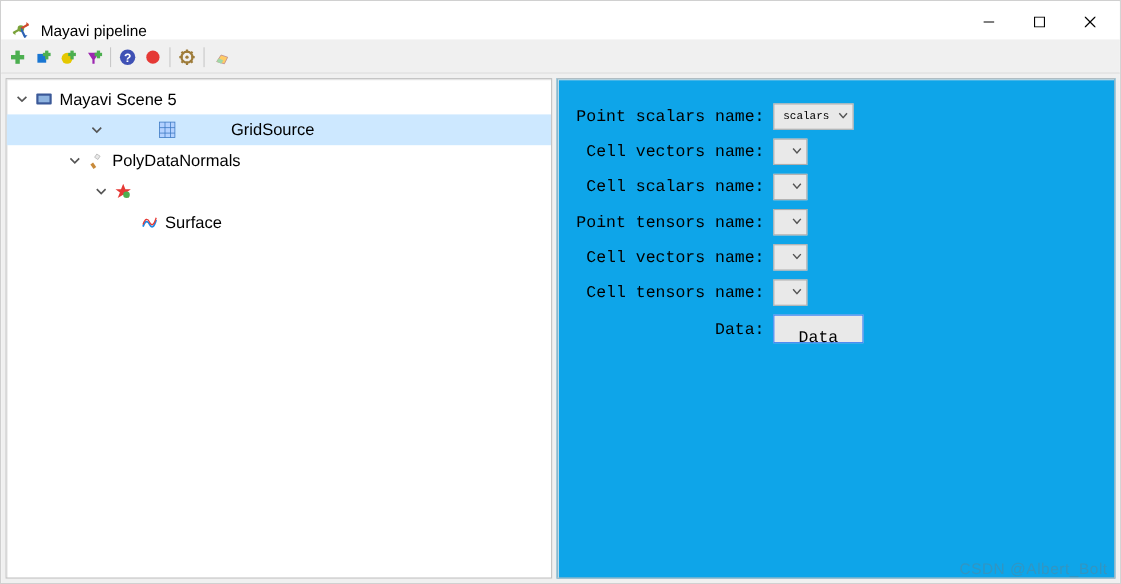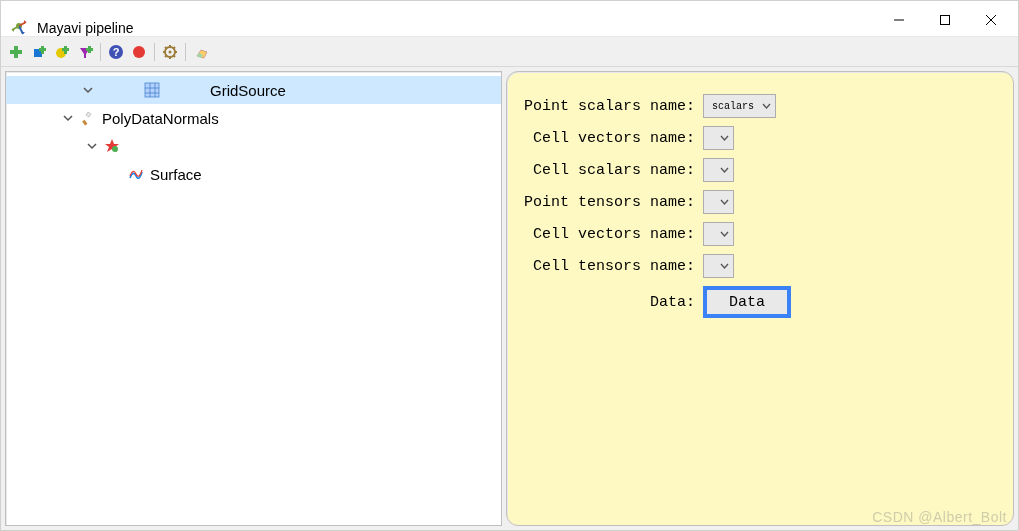--- a/index.html
+++ b/index.html
@@ -55,23 +55,22 @@
       border: 1px solid #bfbfbf;
       box-shadow: inset 1px 1px 0 #e8e8e8;
     }
     .tree-pane {
       width: 497px;
       overflow: auto;
       padding: 4px 0;
     }
     .prop-pane {
       flex: 1;
-      background: #fef9c3;
+      background: #0ea5e9;
       padding: 14px 16px;
-      border-radius: 12px;
     }
     .tree-row {
       display: flex; align-items: center;
       height: 28px;
       font-size: 15px;
       padding-right: 8px;
       white-space: nowrap;
     }
     .tree-row.selected { background: #cde8ff; gap: 44px; }
     .indent { display: inline-block; }
@@ -103,23 +102,23 @@
       background: #e9e9e9;
       border: 1px solid #adadad;
       height: 24px;
       padding: 0 4px 0 8px;
       font-family: "Microsoft YaHei Mono", "Consolas", "Courier New", monospace;
       font-size: 10px;
       min-width: 26px;
     }
     .combo .arrow { margin-left: 8px; }
     .btn {
-      display: inline-flex; align-items: center; justify-content: center;
+      display: inline-flex; justify-content: center;
       background: #e9e9e9;
-      border: 4px solid #3b82f6;
+      border: 1px solid #3b82f6;
       height: 26px;
       padding: 12px 22px;
       font-family: "Microsoft YaHei Mono", "Consolas", "Courier New", monospace;
       font-size: 15px;
     }
     .watermark {
       position: absolute;
       right: 12px;
       bottom: 6px;
       font-size: 14px;
@@ -225,20 +224,35 @@
         <polygon points="4,12 8,6 14,8 11,14" fill="#fc6" stroke="#b88" stroke-width="0.7"></polygon>
         <polygon points="4,12 6,9 10,11 8,14" fill="#a0d8a8"></polygon>
       </svg>
   </div>
 </div>
 
 <div class="client">
 
   <div class="pane tree-pane">
 
+    <div class="tree-row">
+      <span class="indent" style="width:0px"></span>
+      <span class="tw">
+        <svg width="10" height="10">
+            <polyline points="1,3 5,7 9,3" fill="none" stroke="#555" stroke-width="1.5"></polyline>
+          </svg>
+      </span>
+      <span class="node-icon">
+        <svg width="16" height="16">
+            <rect x="1" y="3" width="14" height="10" rx="1" fill="#3b5998"></rect>
+            <rect x="3" y="5" width="10" height="6" fill="#8fb4e0"></rect>
+          </svg>
+      </span>
+      <span>Mayavi Scene 5</span>
+    </div>
 
     <div class="tree-row selected">
       <span class="indent" style="width:24px"></span>
       <span class="tw">
         <svg width="10" height="10">
             <polyline points="1,3 5,7 9,3" fill="none" stroke="#555" stroke-width="1.5"></polyline>
           </svg>
       </span>
       <span class="node-icon">
         <svg width="16" height="16">

